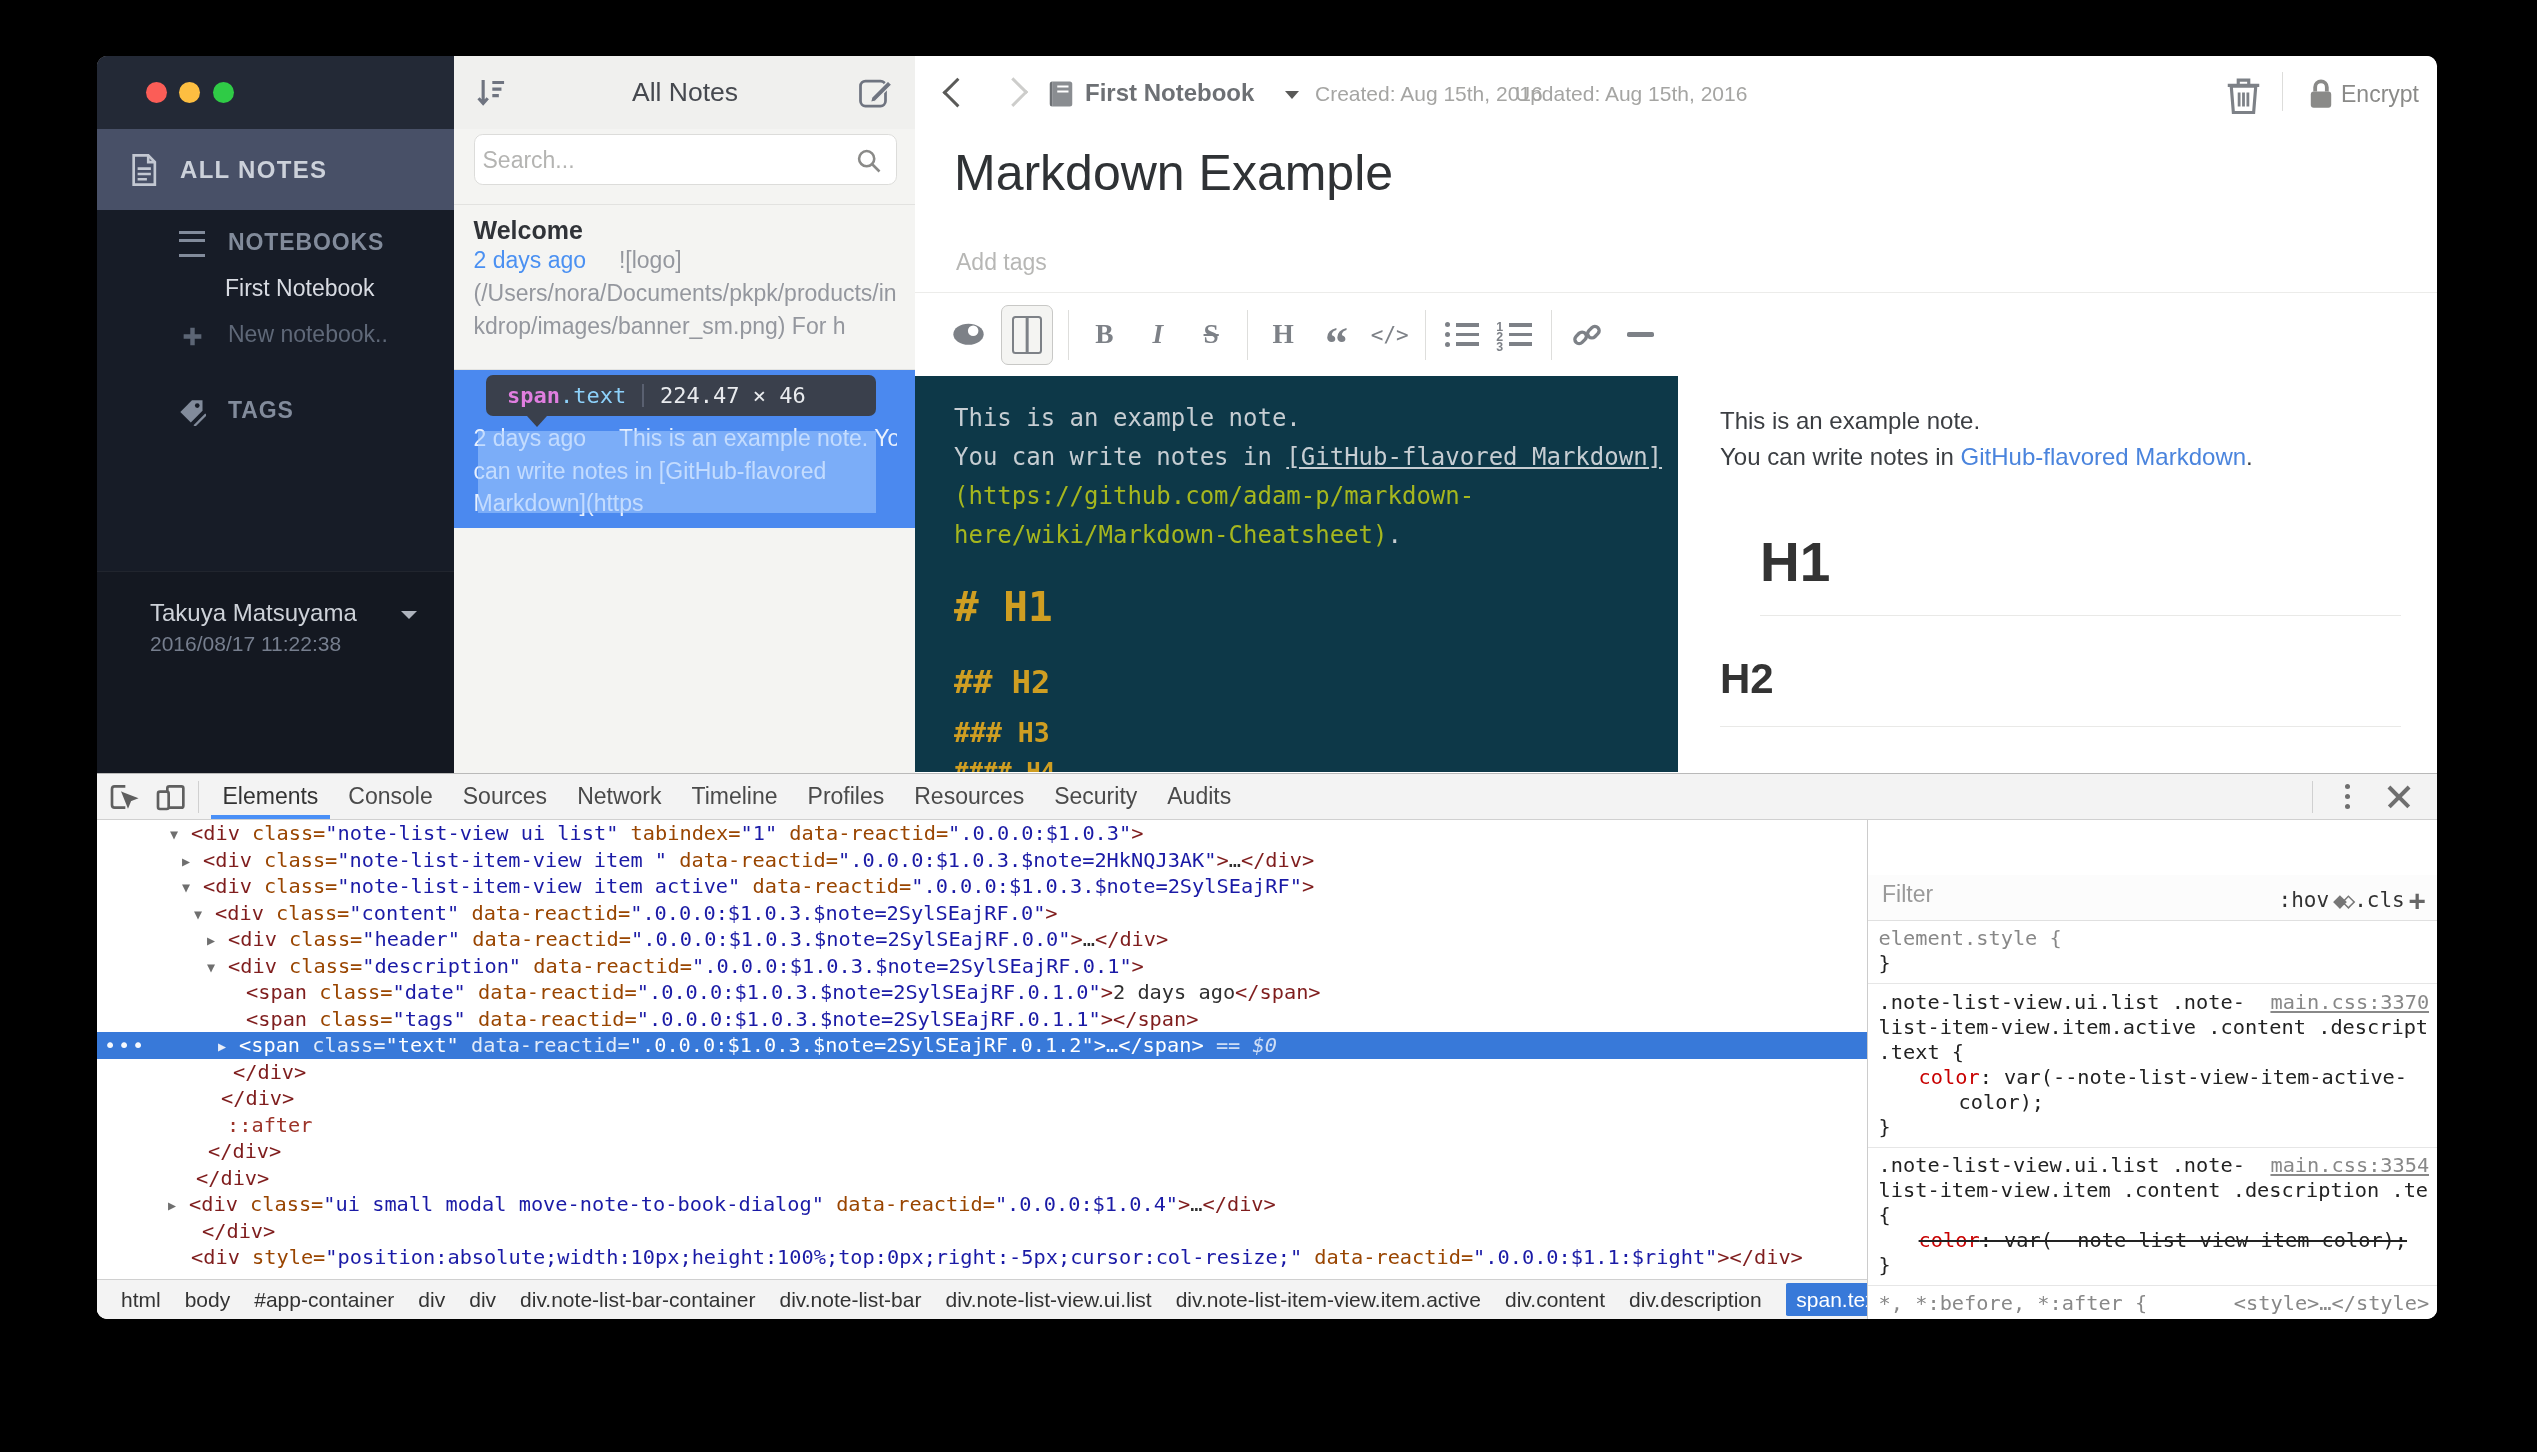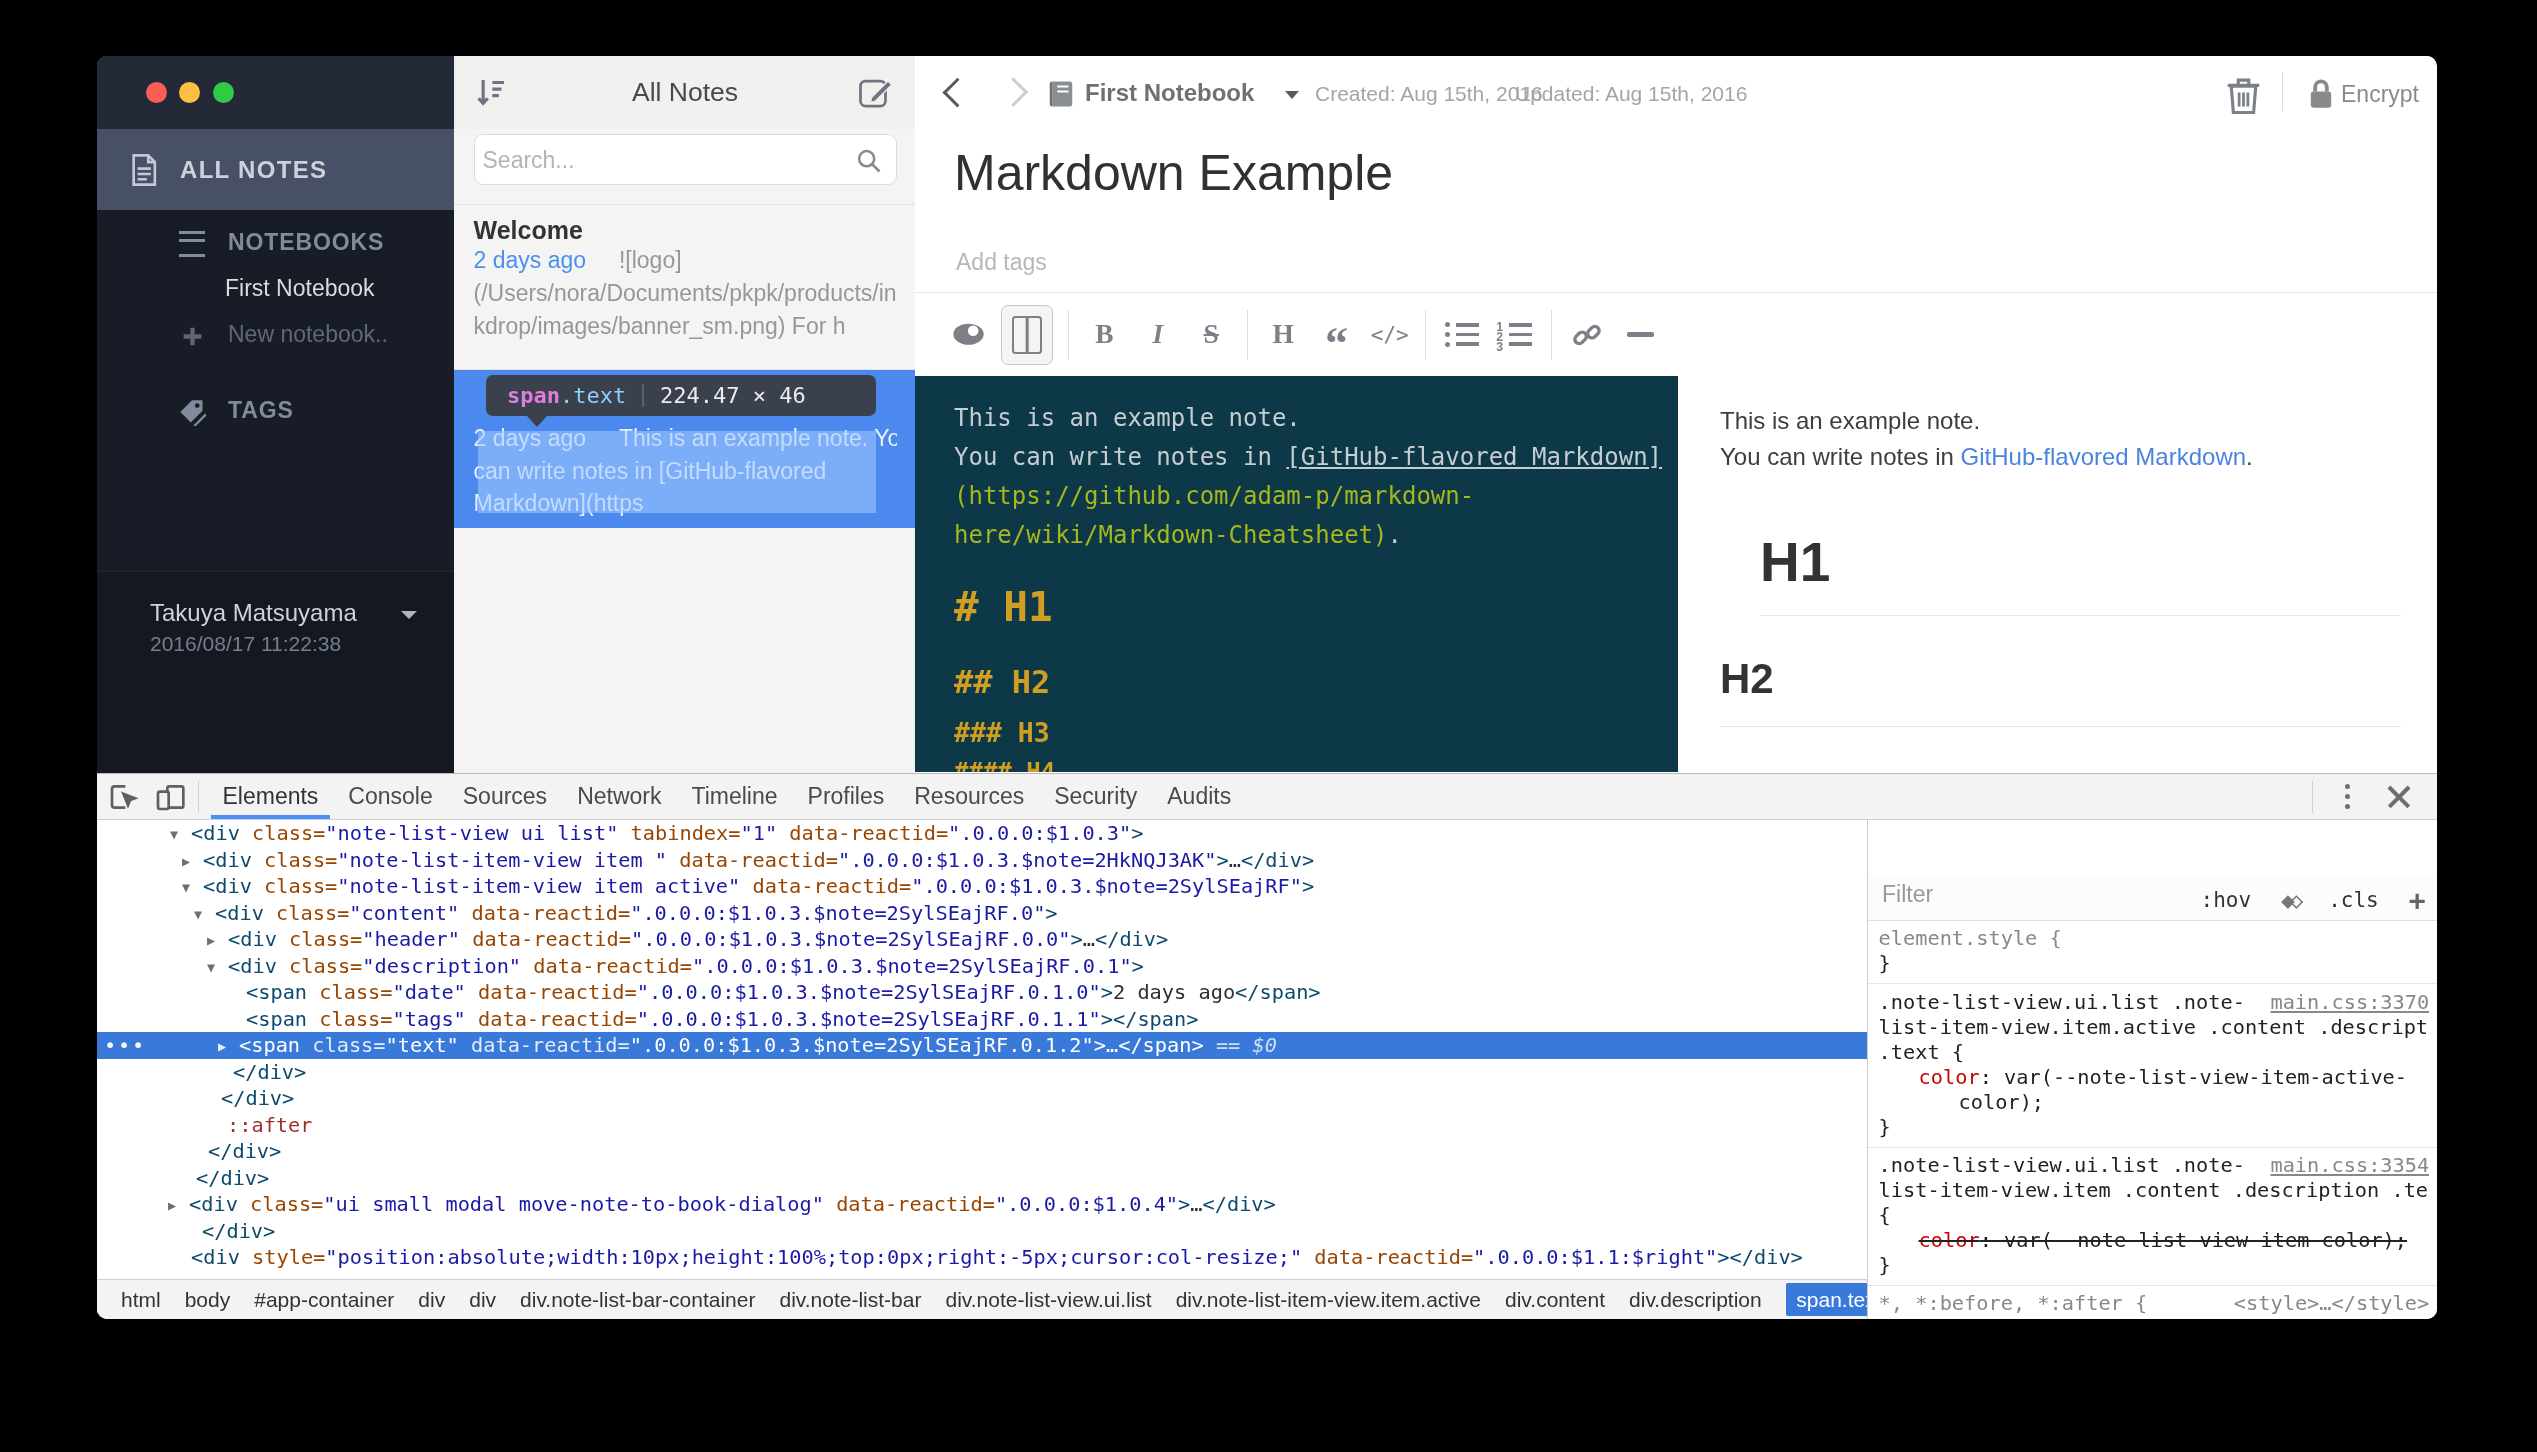--- a/index.html
+++ b/index.html
@@ -131,21 +131,21 @@
   .dt-close{position:relative;width:26.5px;height:26.5px;margin:0 25px 0 12.4px;}
   .dt-close:before,.dt-close:after{content:"";position:absolute;left:-0.9px;top:11.5px;width:28px;height:3.5px;background:#6e6e6e;}
   .dt-close:before{transform:rotate(45deg);}
   .dt-close:after{transform:rotate(-45deg);}
 
   .dom-panel{position:absolute;left:0;top:46px;width:1770px;height:460px;background:#fff;overflow:hidden;
     font-family:"DejaVu Sans Mono",monospace;font-size:20.3px;}
   .dom-row{position:relative;height:26.5px;line-height:26.5px;white-space:nowrap;}
   .dom-row .ind{display:inline-block;}
   .arrow-g{color:#6f6f6f;font-size:13.3px;display:inline-block;width:21px;vertical-align:0.9px;}
-  .tk-g{color:#0c4a6e;} .tk-a{color:#994500;} .tk-v{color:#1a1aa6;}
+  .tk-g{color:#7f1d1d;} .tk-a{color:#994500;} .tk-v{color:#1a1aa6;}
   .tk-p{color:#303030;} .tk-d{color:#303030;} .tk-s{color:#9c3328;}
   .dom-row.sel{background:#3879d9;}
   .dom-row.sel .tk-g,.dom-row.sel .tk-v,.dom-row.sel .tk-p,.dom-row.sel .tk-d{color:#fff;}
   .dom-row.sel .tk-a{color:rgba(255,255,255,.85);}
   .dom-row.sel .arrow-g{color:#e8eef8;}
   .tk-eq{color:rgba(255,255,255,.75);font-style:italic;}
   .gutter-dots{position:absolute;left:7px;top:0;color:rgba(255,255,255,.95);letter-spacing:1.8px;}
 
   .crumbbar{position:absolute;left:0;bottom:0;width:1770px;height:40px;background:#f3f3f3;
     border-top:0.9px solid #d0d0d0;box-sizing:border-box;display:flex;align-items:center;overflow:hidden;}
@@ -155,21 +155,21 @@
   .styles-panel{position:absolute;left:1770px;top:46px;width:571px;height:500px;background:#fff;
     border-left:0.9px solid #ccc;box-sizing:border-box;overflow:hidden;}
   .sp-tabs{position:absolute;left:0;top:0;width:100%;height:55px;background:#f3f3f3;
     border-bottom:0.9px solid #d0d0d0;box-sizing:border-box;display:flex;align-items:stretch;}
   .sp-tab{padding:0 14px;font-size:23px;color:#555;display:flex;align-items:center;}
   .sp-tab.active{background:#fff;border-right:0.9px solid #ccc;color:#333;}
   .sp-more{font-size:25px;color:#555;display:flex;align-items:center;padding:0 8.8px;}
   .sp-filter{position:absolute;left:0;top:55px;width:100%;height:46px;border-bottom:0.9px solid #e0e0e0;
     box-sizing:border-box;background:#fcfcfc;}
   .sp-filter .ph{position:absolute;left:14px;top:6px;color:#9a9a9a;font-size:23px;}
-  .sp-filter .right{position:absolute;right:12.4px;top:8.8px;display:flex;align-items:center;gap:30px;
+  .sp-filter .right{position:absolute;right:12.4px;top:8.8px;display:flex;align-items:center;gap:4px;
     font-family:"DejaVu Sans Mono",monospace;font-size:21px;color:#333;}
   .diamonds{color:#777;font-size:23px;letter-spacing:-5.3px;}
   .plus{font-size:28px;color:#666;font-weight:bold;}
   .sp-content{position:absolute;left:0;top:101px;width:100%;bottom:0;
     font-family:"DejaVu Sans Mono",monospace;font-size:20.3px;color:#222;overflow:hidden;}
   .sp-rule{padding:5.3px 8.8px 7px 10.6px;border-bottom:0.9px solid #e6e6e6;}
   .sp-line{line-height:25px;white-space:nowrap;overflow:hidden;}
   .sp-line.struck{text-decoration:line-through;}
   .sp-sel{color:#222;} .sp-selg{color:#888;} .sp-prop{color:#c80000;} .sp-plain{color:#222;}
   .sp-link{float:right;color:#888;text-decoration:underline;margin-left:8.8px;}

